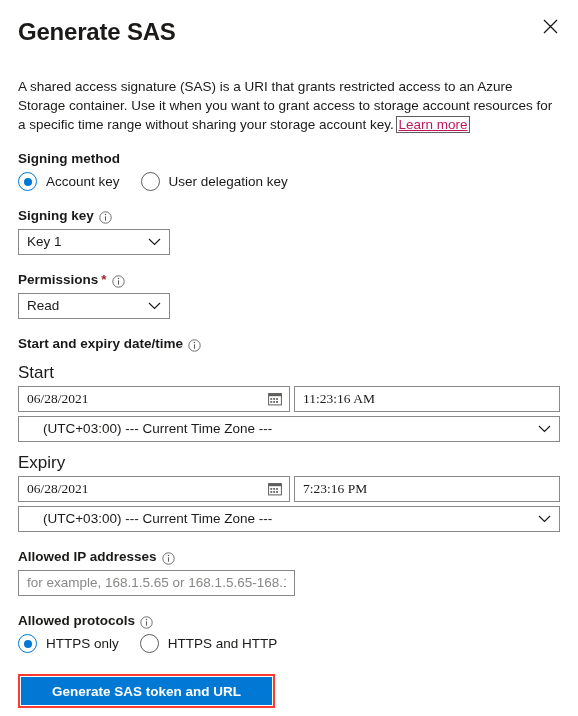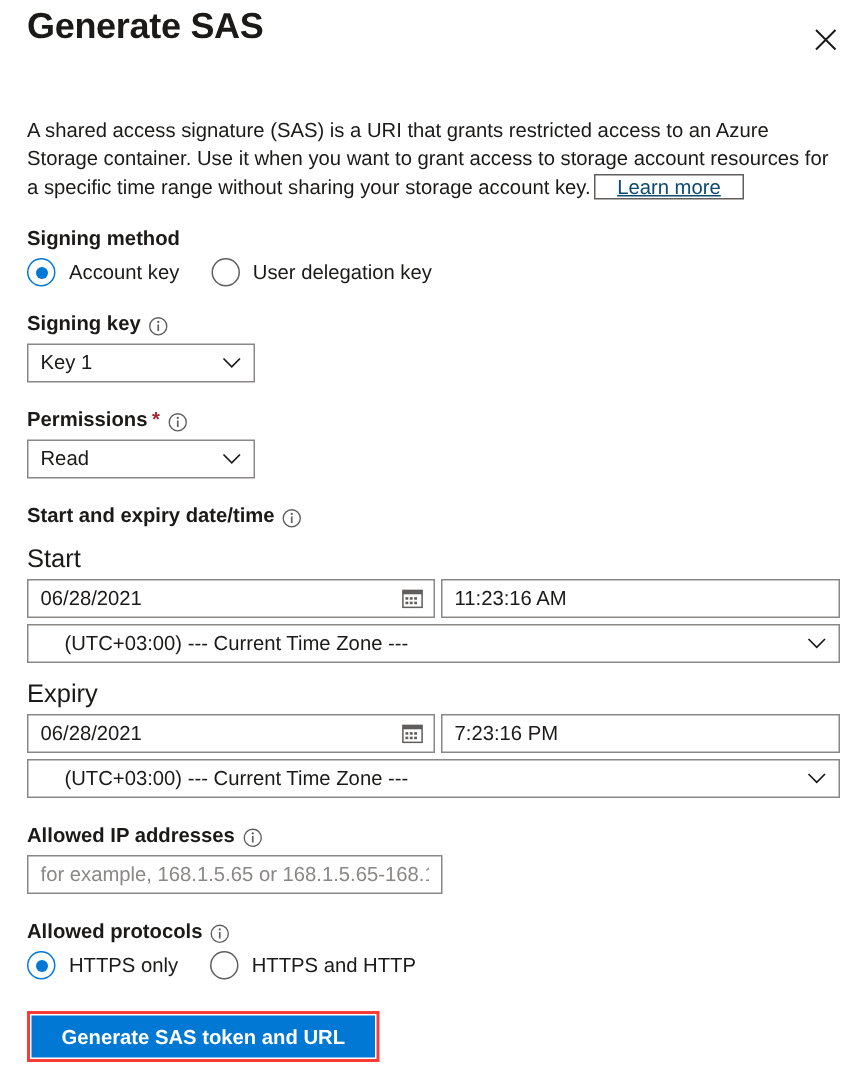--- a/index.html
+++ b/index.html
@@ -25,21 +25,21 @@
   }
 
   
   .header {
     position: relative;
     height: 58px;
   }
   .page-title {
     position: absolute;
     left: 0;
-    top: 4px;
+    top: 18px;
     font-size: 24px;
     font-weight: bold;
     letter-spacing: -0.2px;
     color: #1b1a19;
   }
   .close-btn {
     position: absolute;
     right: -4px;
     top: 12px;
     width: 28px;
@@ -54,25 +54,25 @@
 
   
   .description {
     margin-top: 19px;
     font-size: 13.5px;
     line-height: 19px;
     color: #1b1a19;
     max-width: 540px;
   }
   .learn-more {
-    color: #0c4a6e;
+    color: #be185d;
     text-decoration: underline;
     cursor: pointer;
     outline: 1px solid #605e5c;
-    padding: 0 14px;
+    padding: 0 1px;
   }
 
   
   .field-block { margin-top: 17px; }
   .field-label {
     font-size: 13.5px;
     color: #1b1a19;
     display: flex;
     align-items: center;
     gap: 5px;
@@ -169,20 +169,21 @@
   }
   .w-small { width: 152px; }
   .w-full  { width: 542px; }
   .w-date  { width: 272px; }
   .w-time  { width: 266px; }
   .w-ip    { width: 277px; }
 
   .row-2 {
     display: flex;
     gap: 4px;
+    font-family: Liberation Serif, serif;
   }
 
   .sub-label {
     font-size: 17px;
     color: #1b1a19;
     margin: 13px 0 5px 0;
     line-height: 16px;
   }
   .stack { margin-top: 4px; padding-left: 24px; }
 
@@ -192,21 +193,21 @@
     display: inline-block;
     border: 2px solid #fc3b36;
     padding: 1px;
     line-height: 0;
   }
   .primary-btn {
     display: inline-flex;
     align-items: center;
     justify-content: center;
     height: 28px;
-    padding: 0 20px;
+    padding: 0 31px;
     background: #0078d4;
     color: #ffffff;
     font-size: 13.5px;
     font-weight: bold;
     border: none;
     cursor: pointer;
     font-family: "Liberation Sans", sans-serif;
     white-space: nowrap;
   }
 </style>

